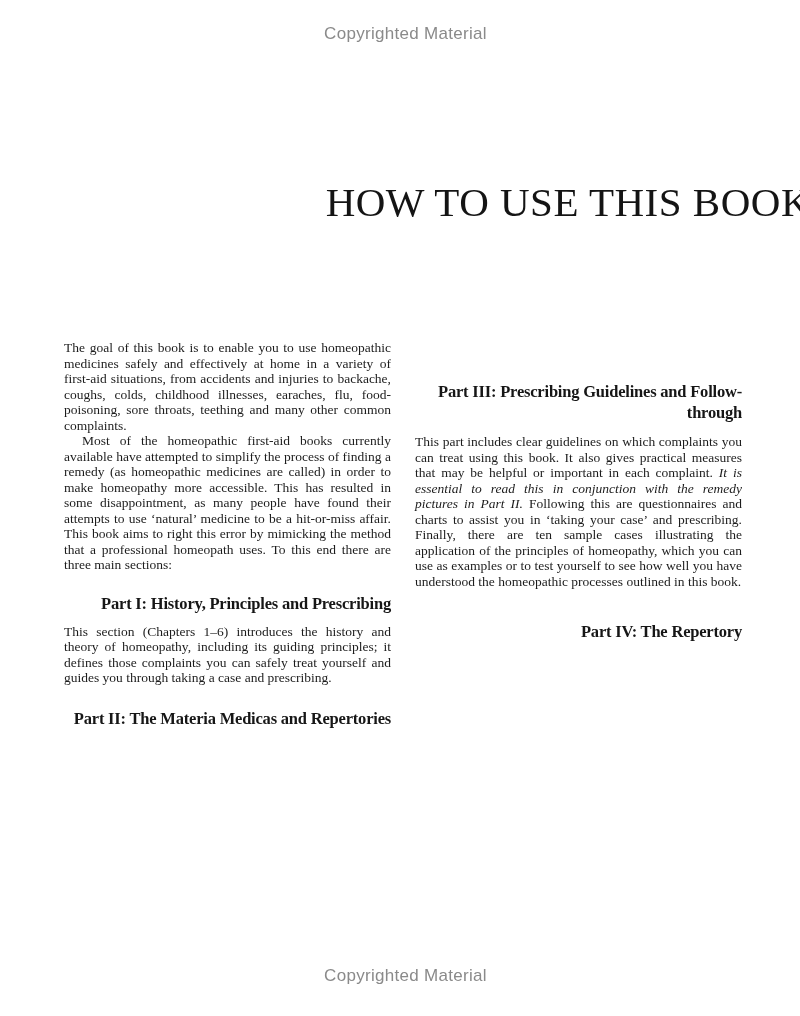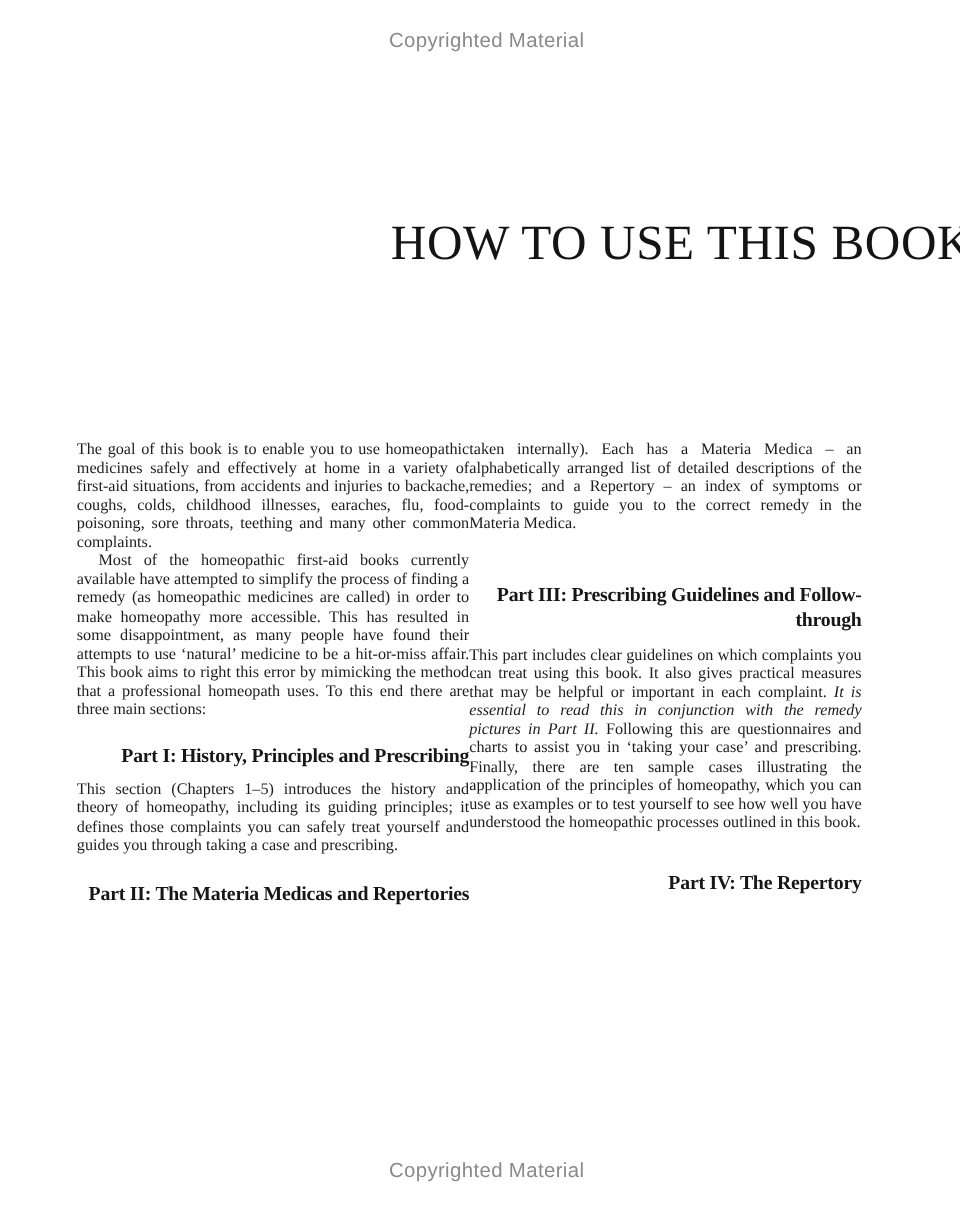--- a/index.html
+++ b/index.html
@@ -38,24 +38,25 @@
     text-align: right;
     font-family: "Liberation Serif", serif;
     font-weight: normal;
     font-size: 41px;
     letter-spacing: 0.5px;
     color: #141414;
     white-space: nowrap;
   }
   .columns {
     position: absolute;
-    top: 366px;
+    top: 340px;
     left: 64px;
     width: 678px;
     display: flex;
+    gap: 24px;
   }
   .col {
     width: 327px;
     flex: 0 0 327px;
   }
   .col p {
     margin: 0;
     font-size: 13.5px;
     line-height: 15.5px;
     text-align: justify;
@@ -86,27 +87,26 @@
 
   <h1 class="title">HOW TO USE THIS BOOK</h1>
 
   <div class="columns">
 
     <div class="col">
       <p>The goal of this book is to enable you to use homeopathic medicines safely and effectively at home in a variety of first-aid situations, from accidents and injuries to backache, coughs, colds, childhood illnesses, earaches, flu, food-poisoning, sore throats, teething and many other common complaints.</p>
       <p class="indent">Most of the homeopathic first-aid books currently available have attempted to simplify the process of finding a remedy (as homeopathic medicines are called) in order to make homeopathy more accessible. This has resulted in some disappointment, as many people have found their attempts to use ‘natural’ medicine to be a hit-or-miss affair. This book aims to right this error by mimicking the method that a professional homeopath uses. To this end there are three main sections:</p>
 
       <h2 class="h-part1">Part I: History, Principles and Prescribing</h2>
-      <p>This section (Chapters 1–5) introduces the history and theory of homeopathy, including its guiding principles; it defines those complaints you can safely treat yourself and guides you through taking a case and prescribing.</p>
+      <p>This section (Chapters 1–6) introduces the history and theory of homeopathy, including its guiding principles; it defines those complaints you can safely treat yourself and guides you through taking a case and prescribing.</p>
 
       <h2 class="h-part2">Part II: The Materia Medicas and Repertories</h2>
     </div>
 
     <div class="col">
-      <p>taken internally). Each has a Materia Medica – an alphabetically arranged list of detailed descriptions of the remedies; and a Repertory – an index of symptoms or complaints to guide you to the correct remedy in the Materia Medica.</p>
 
       <h2 class="h-part3">Part III: Prescribing Guidelines and Follow-through</h2>
       <p><span>This part includes clear guidelines on which complaints you can treat using this book. It also gives practical measures that may be helpful or important in each complaint. </span><span class="italic">It is essential to read this in conjunction with the remedy pictures in Part II.</span><span> Following this are questionnaires and charts to assist you in ‘taking your case’ and prescribing. Finally, there are ten sample cases illustrating the application of the principles of homeopathy, which you can use as examples or to test yourself to see how well you have understood the homeopathic processes outlined in this book.</span></p>
 
       <h2 class="h-part4">Part IV: The Repertory</h2>
     </div>
 
   </div>
 
   <div class="watermark bottom">Copyrighted Material</div>

